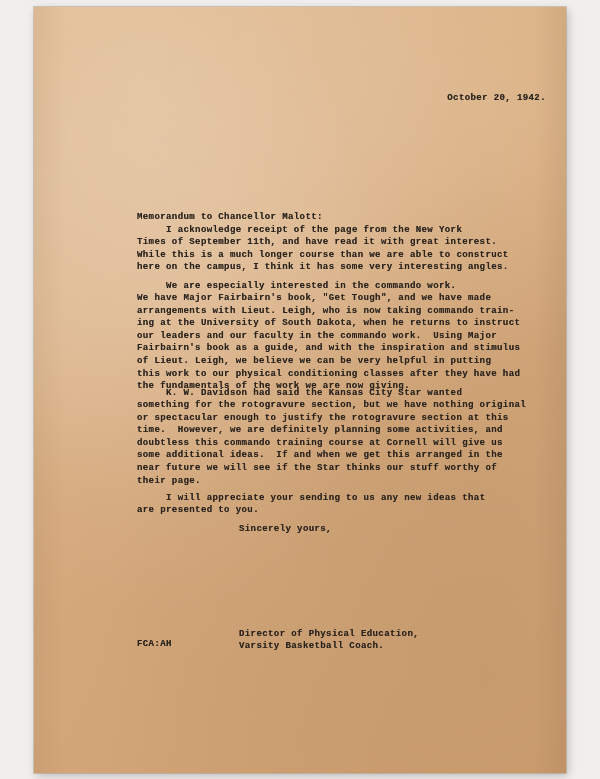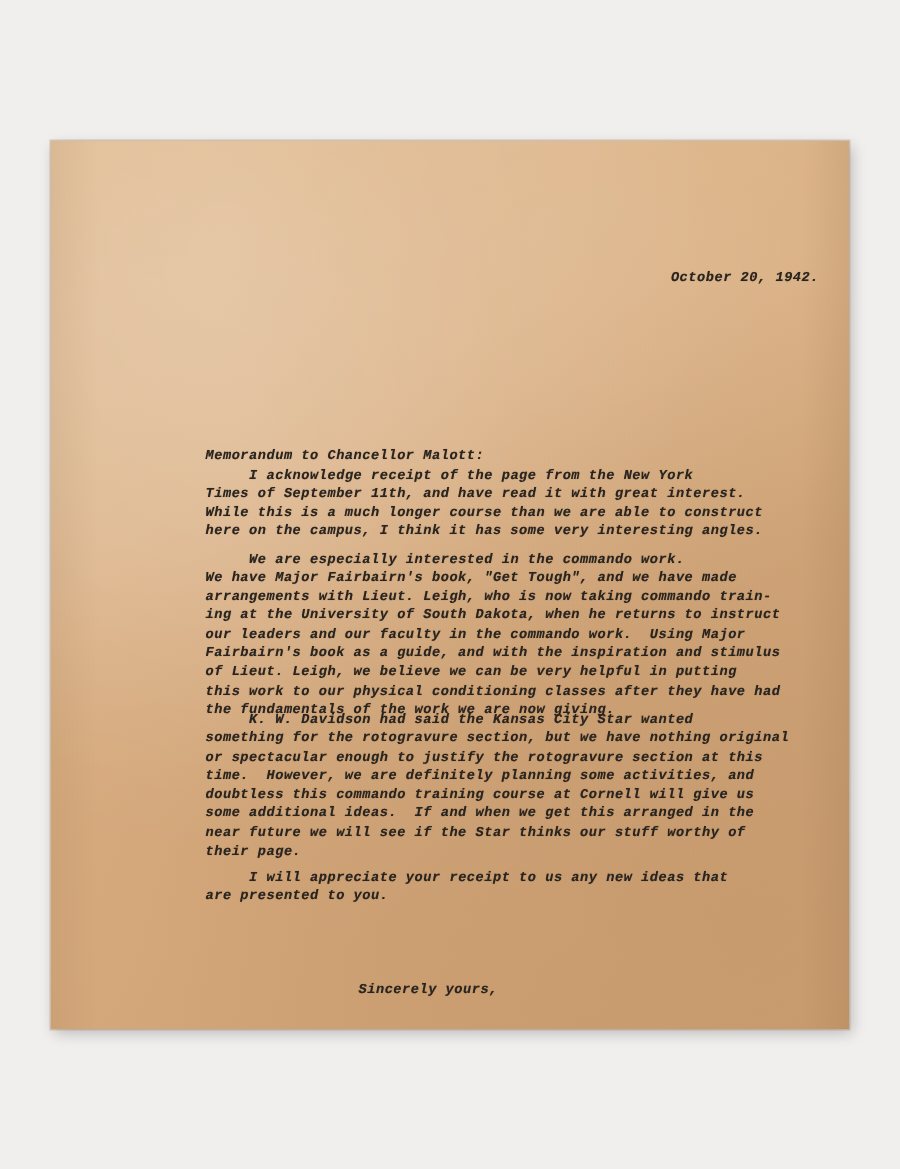--- a/index.html
+++ b/index.html
@@ -18,29 +18,28 @@
     width: 600px;
     height: 779px;
     background: #f0efed;
     display: flex;
     align-items: center;
     justify-content: center;
   }
   .page {
     position: relative;
     width: 532px;
-    height: 592px;
+    height: 766px;
     margin-top: 0px;
     background:
       radial-gradient(ellipse at 22% 12%, rgba(255,255,255,0.18) 0%, rgba(255,255,255,0) 55%),
       radial-gradient(ellipse at 85% 88%, rgba(120,80,40,0.10) 0%, rgba(120,80,40,0) 60%),
       linear-gradient(160deg, #dfb88c 0%, #dcb387 22%, #d9ad80 48%, #d5a97c 72%, #cfa173 100%);
     box-shadow: 0 0 0 1px rgba(160,125,90,0.35), 2px 3px 9px rgba(0,0,0,0.22);
     overflow: hidden;
-    font-style: italic;
   }
   
   .page::before {
     content: "";
     position: absolute;
     inset: 0;
     background:
       radial-gradient(circle at 12% 30%, rgba(255,255,255,0.10) 0 12%, rgba(255,255,255,0) 40%),
       radial-gradient(circle at 70% 18%, rgba(255,255,255,0.07) 0 10%, rgba(255,255,255,0) 36%),
       radial-gradient(circle at 40% 75%, rgba(140,100,60,0.07) 0 14%, rgba(140,100,60,0) 45%),
@@ -84,21 +83,21 @@
     width: 400px;
     white-space: pre-wrap;
     font-weight: 700;
   }
   .p1 { top: 217px; }
   .p2 { top: 273px; }
   .p3 { top: 380px; }
   .p4 { top: 485px; }
   .closing {
     position: absolute;
-    top: 560px;
+    top: 516px;
     left: 205px;
     white-space: pre;
     font-weight: 700;
   }
   .signature-block {
     position: absolute;
     top: 621px;
     left: 205px;
     white-space: pre;
     font-weight: 700;
@@ -144,23 +143,25 @@
 
       <div class="para p3">     K. W. Davidson had said the Kansas City Star wanted
 something for the rotogravure section, but we have nothing original
 or spectacular enough to justify the rotogravure section at this
 time.  However, we are definitely planning some activities, and
 doubtless this commando training course at Cornell will give us
 some additional ideas.  If and when we get this arranged in the
 near future we will see if the Star thinks our stuff worthy of
 their page.</div>
 
-      <div class="para p4">     I will appreciate your receipt to us any new ideas that
+      <div class="para p4">     I will appreciate your sending to us any new ideas that
 are presented to you.</div>
 
       <div class="closing">Sincerely yours,</div>
 
+      <div class="signature-block">Director of Physical Education,
+Varsity Basketball Coach.</div>
 
       <div class="initials">FCA:AH</div>
 
     </div>
   </div>
 </div>
 
 </body></html>

